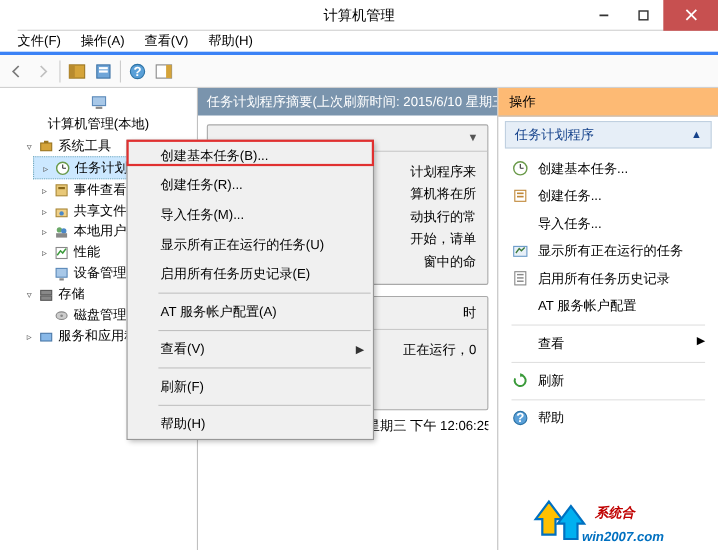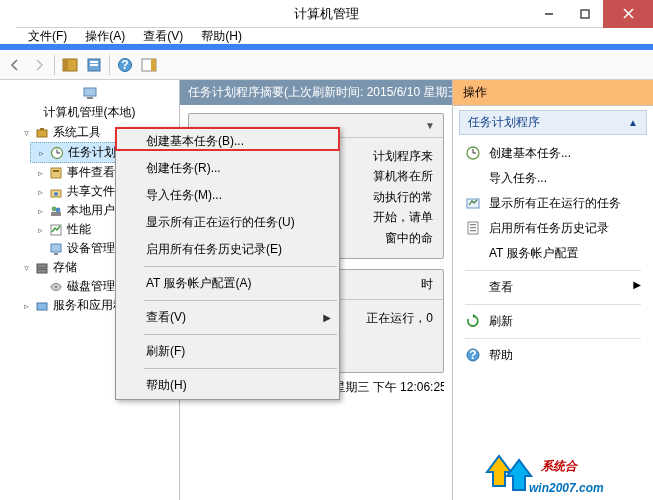--- a/index.html
+++ b/index.html
@@ -7,21 +7,21 @@
 
 
 .titlebar { height: 28px; background: #fff; display: flex; align-items: center; border-bottom: 1px solid #d0d0d0; margin-left: 16px; }
 .titlebar .spacer { flex: 1; }
 .titlebar .title { position:absolute; left:50%; transform:translateX(-50%); font-size: 13px; }
 .titlebar .winbtns { display: flex; height: 28px; }
 .titlebar .winbtn { width: 36px; height: 28px; display:flex; align-items:center; justify-content:center; color:#333; }
 .titlebar .winbtn.close { background: #C75050; color: #fff; width: 50px; }
 
 
-.menubar { height: 22px; display:flex; align-items:center; padding: 0 20px; gap: 2px; border-bottom: 6px solid #3b82f6; }
+.menubar { height: 22px; display:flex; align-items:center; padding: 0 8px; gap: 2px; border-bottom: 3px solid #3b82f6; }
 .menubar .menuitem { padding: 2px 8px; }
 
 
 .toolbar { height: 30px; display:flex; align-items:center; padding: 0 4px; gap: 2px; border-bottom: 1px solid #d0d0d0; background:#fafafa; }
 .toolbar .tb-btn { width: 22px; height: 22px; display:flex; align-items:center; justify-content:center; border:1px solid transparent; }
 .toolbar .tb-sep { width:1px; height:20px; background:#ccc; margin:0 2px; }
 
 
 .content { display:flex; height: calc(500px - 28px - 22px - 30px); }
 
@@ -305,20 +305,30 @@
         <span class="aico">
             <svg width="16" height="16">
               <circle cx="8" cy="8" r="6" fill="#fff" stroke="#6a9a4a" stroke-width="1.3"></circle>
               <line x1="8" y1="8" x2="8" y2="4" stroke="#333"></line>
               <line x1="8" y1="8" x2="11" y2="8" stroke="#333"></line>
             </svg>
           </span>
         <span>创建基本任务...</span>
       </div>
       <div class="action-item">
+        <span class="aico">
+            <svg width="16" height="16">
+              <rect x="3" y="3" width="10" height="10" fill="#fff" stroke="#c08838"></rect>
+              <rect x="5" y="5" width="6" height="1.5" fill="#c08838"></rect>
+              <rect x="5" y="8" width="6" height="1.5" fill="#c08838"></rect>
+            </svg>
+          </span>
+        <span>创建任务...</span>
+      </div>
+      <div class="action-item">
         <span class="aico"></span>
         <span>导入任务...</span>
       </div>
       <div class="action-item">
         <span class="aico">
             <svg width="16" height="16">
               <rect x="2" y="4" width="12" height="9" fill="#e8f0f8" stroke="#6a9ac8"></rect>
               <polyline points="4,10 7,6 9,8 12,5" fill="none" stroke="#3a7a3a" stroke-width="1.2"></polyline>
             </svg>
           </span>

